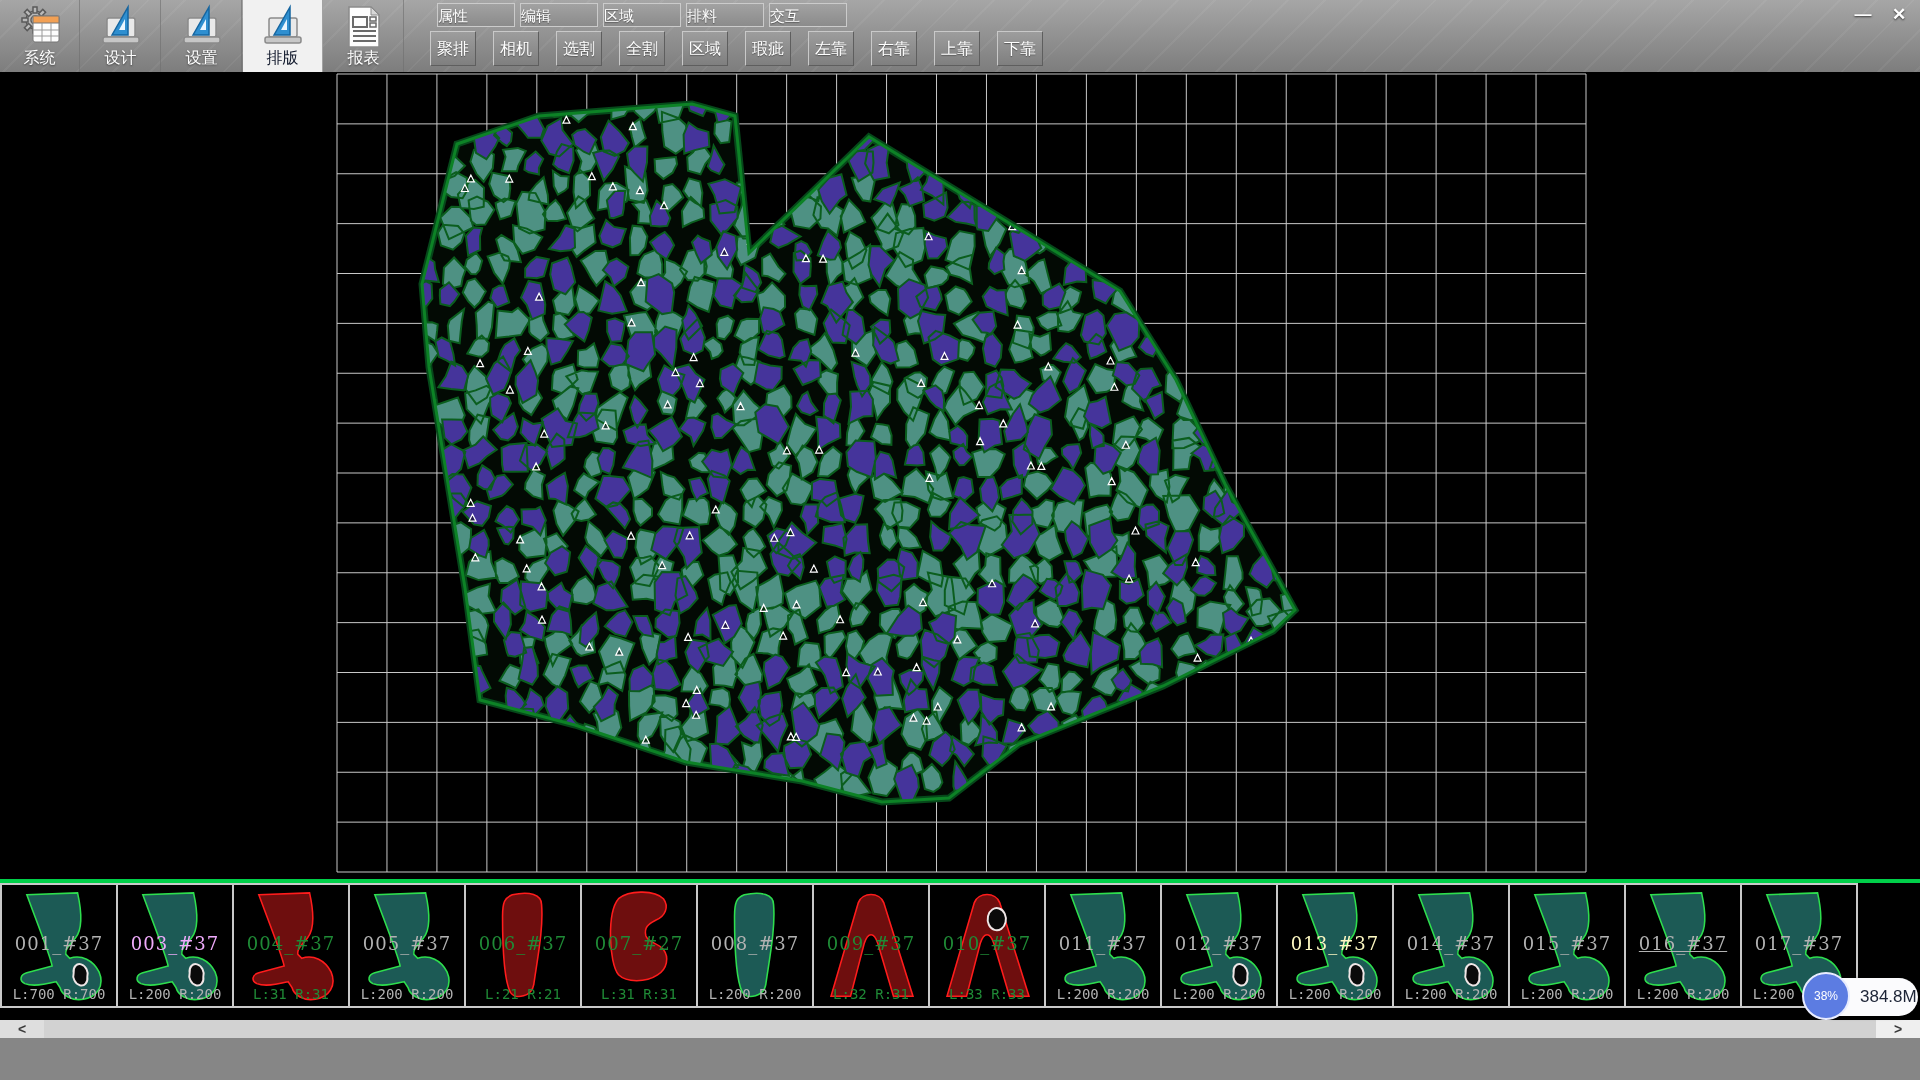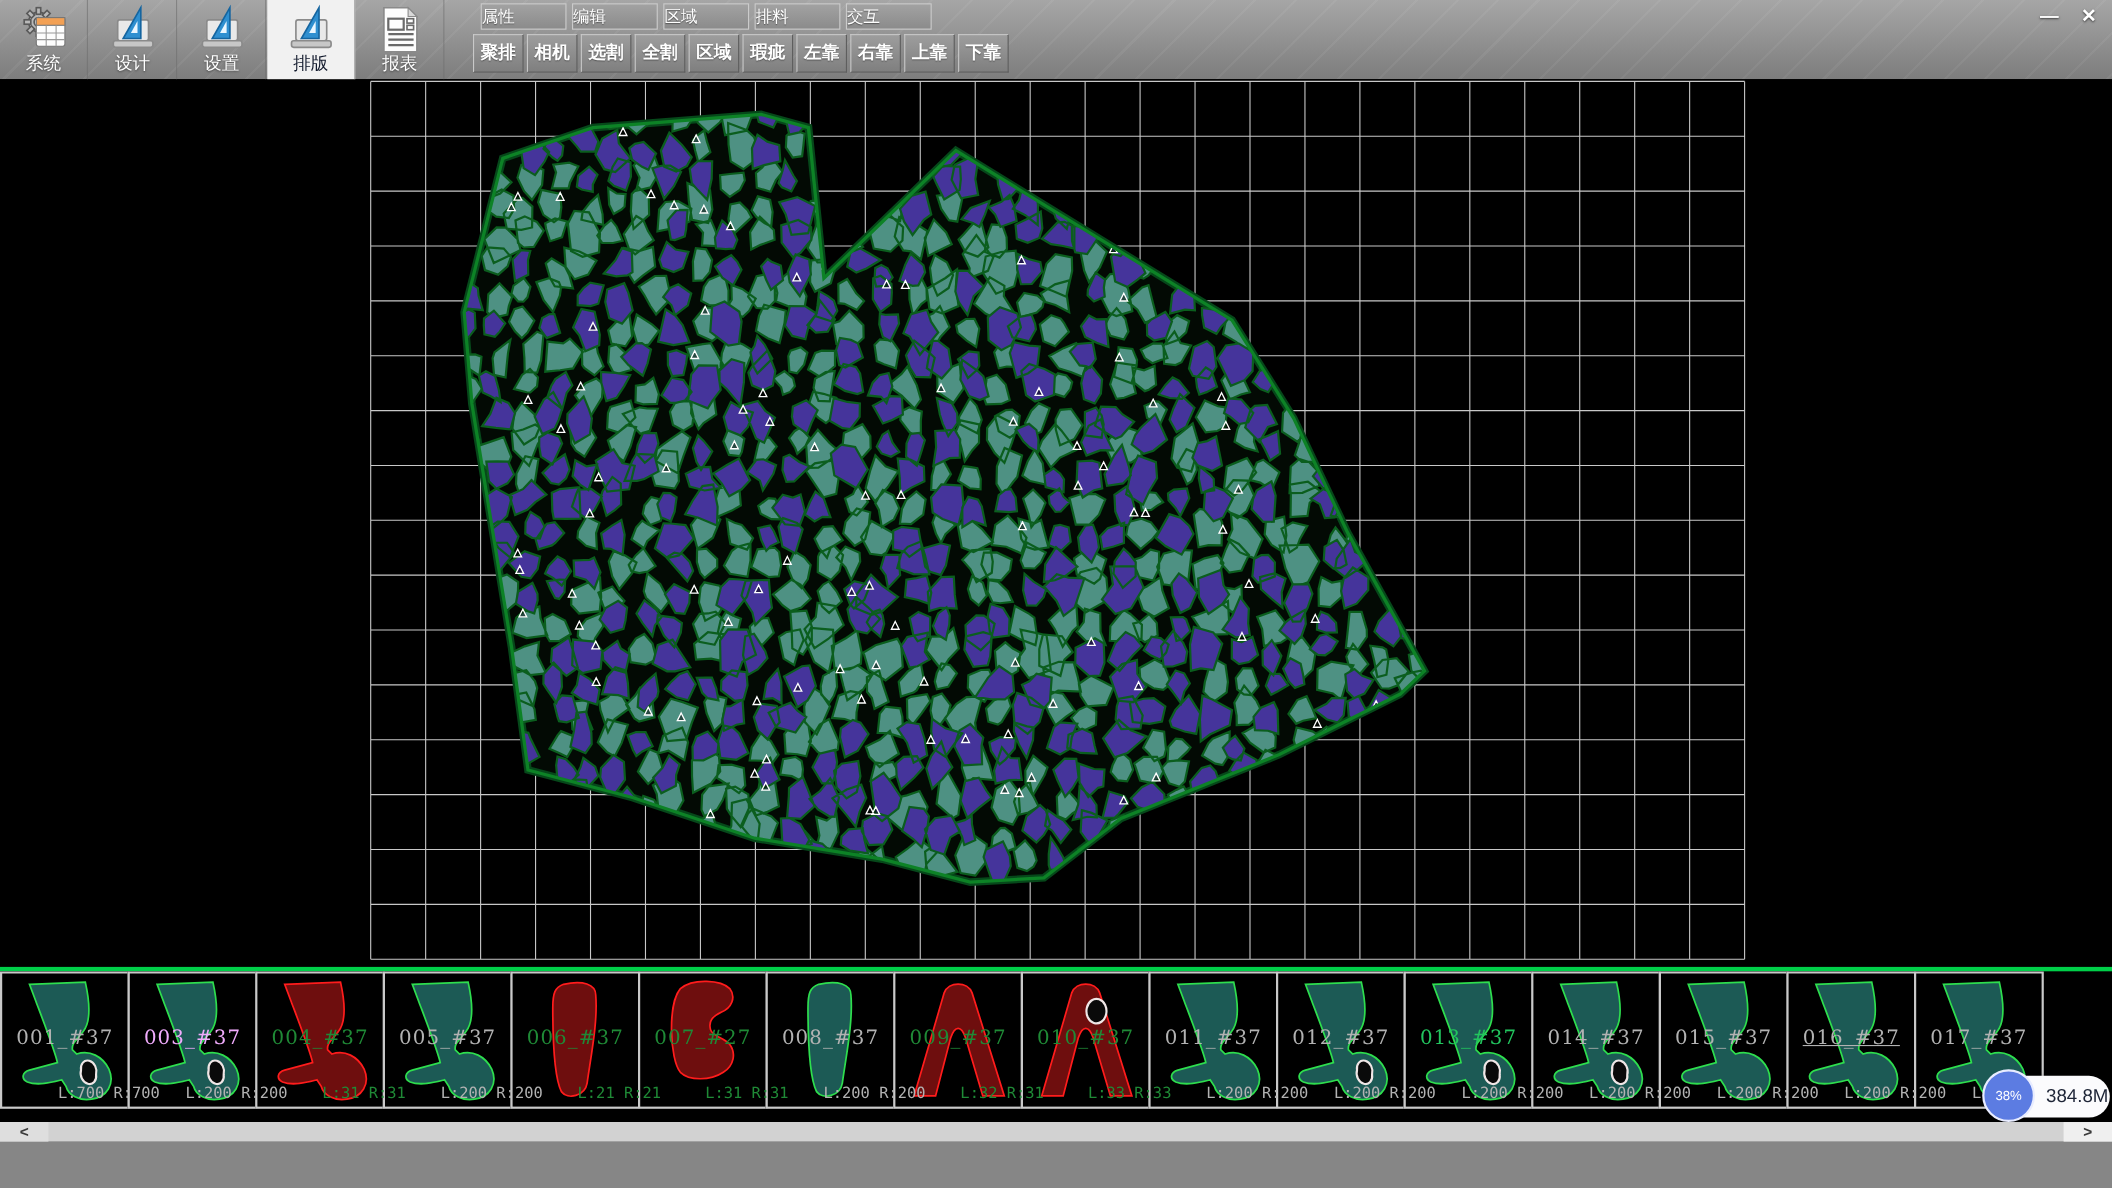--- a/index.html
+++ b/index.html
@@ -15,21 +15,21 @@
     border-right:1px solid rgba(110,110,110,.6);box-sizing:border-box;z-index:2;}
   .big-btn.active{background:#f1f1f1;}
   .big-btn .bicon{display:block;margin:4px auto 0;width:46px;height:46px;}
   .big-btn .blabel{display:block;font-size:16px;color:#fff;text-shadow:0 1px 2px #444;margin-top:-2px;}
   .big-btn.active .blabel{color:#0f172a;text-shadow:none;}
 
   .menu-row{position:absolute;top:3px;left:437px;height:25px;display:flex;gap:5px;z-index:2;}
   .menu-btn{width:78px;height:24px;line-height:23px;text-align:left;color:#fff;font-size:15px;
     text-shadow:0 1px 1px #555;border:1px solid #cbcbcb;box-sizing:border-box;
     background:linear-gradient(#a2a2a2,#8b8b8b);}
-  .tool-row{position:absolute;top:31px;left:430px;height:36px;display:flex;gap:3px;z-index:2;font-weight:bold;}
+  .tool-row{position:absolute;top:31px;left:430px;height:36px;display:flex;gap:17px;z-index:2;}
   .tool-btn{width:46px;height:35px;line-height:34px;text-align:center;color:#fff;font-size:16px;
     text-shadow:0 1px 1px #555;box-sizing:border-box;
     border-top:1px solid #c9c9c9;border-left:1px solid #c9c9c9;
     border-right:1px solid #5e5e5e;border-bottom:1px solid #5e5e5e;
     background:linear-gradient(#9d9d9d,#7f7f7f);}
   .win-controls{position:absolute;right:6px;top:3px;display:flex;gap:6px;z-index:3;}
   .win-btn{width:30px;height:24px;text-align:center;line-height:24px;color:#fff;
     font-size:17px;font-weight:bold;text-shadow:0 1px 2px #333;}
 
   
@@ -39,21 +39,21 @@
   
   #strip{position:absolute;left:0;top:879px;width:1920px;height:141px;background:#000;
     border-top:4px solid #00cf49;box-sizing:border-box;overflow:hidden;}
   #cells{display:flex;height:125px;}
   .cell{position:relative;flex:0 0 118px;width:118px;height:125px;background:#000;
     border:2px solid #c9c9c9;box-sizing:border-box;margin-right:-2px;}
   .cell svg{position:absolute;left:6px;top:2px;}
   .cell .tlabel{position:absolute;left:0;top:48px;width:100%;text-align:center;
     font-family:"DejaVu Serif",serif;font-size:18px;letter-spacing:1px;z-index:2;}
   .cell .tcounts{position:absolute;left:0;bottom:4px;width:100%;text-align:center;
-    font-family:"DejaVu Sans Mono",monospace;font-size:14px;z-index:2;margin-left:40px;}
+    font-family:"DejaVu Sans Mono",monospace;font-size:14px;z-index:2;}
 
   
   #mem-badge{position:absolute;left:1802px;top:972px;z-index:10;width:118px;height:50px;}
   #mem-badge .pill{position:absolute;left:12px;top:6px;width:104px;height:38px;background:#fbfbfd;
     border-radius:19px;box-shadow:0 1px 4px rgba(0,0,0,.4);}
   #mem-badge .pct{position:absolute;left:0;top:0;width:48px;height:48px;border-radius:50%;
     background:#5c7ce2;border:2px solid #e8ecff;box-sizing:border-box;color:#fff;
     font-size:12px;text-align:center;line-height:44px;z-index:2;}
   #mem-badge .mem{position:absolute;left:58px;top:6px;width:58px;height:38px;line-height:38px;
     color:#1d2436;font-size:17px;z-index:2;}
@@ -260,21 +260,21 @@
             <path d="M66,88 a7,9 -20 1,0 14,4 a7,9 -20 1,0 -14,-4 Z" fill="#0a0a0a" stroke="#efe6e6" stroke-width="2"></path>
           </svg>
           <div class="tlabel" style="color: rgb(178, 178, 178);">012_#37</div>
           <div class="tcounts" style="color: rgb(178, 178, 178);">L:200 R:200</div>
         </div>
         <div class="cell">
           <svg width="104" height="121" viewBox="0 0 104 124">
             <path d="M18,8 L70,6 C74,24 76,42 68,52 C62,60 57,63 58,69 L62,73 C74,69 86,75 92,87 C98,101 90,113 76,115 C64,117 54,111 52,103 L48,97 C40,99 26,103 16,99 C10,96 11,90 18,88 L44,81 C42,71 30,40 24,24 Z" fill="#1c5a55" stroke="#2ede4e" stroke-width="1.6"></path>
             <path d="M66,88 a7,9 -20 1,0 14,4 a7,9 -20 1,0 -14,-4 Z" fill="#0a0a0a" stroke="#efe6e6" stroke-width="2"></path>
           </svg>
-          <div class="tlabel" style="color: #22c55e;">013_#37</div>
+          <div class="tlabel" style="color: #fef9c3;">013_#37</div>
           <div class="tcounts" style="color: rgb(178, 178, 178);">L:200 R:200</div>
         </div>
         <div class="cell">
           <svg width="104" height="121" viewBox="0 0 104 124">
             <path d="M18,8 L70,6 C74,24 76,42 68,52 C62,60 57,63 58,69 L62,73 C74,69 86,75 92,87 C98,101 90,113 76,115 C64,117 54,111 52,103 L48,97 C40,99 26,103 16,99 C10,96 11,90 18,88 L44,81 C42,71 30,40 24,24 Z" fill="#1c5a55" stroke="#2ede4e" stroke-width="1.6"></path>
             <path d="M66,88 a7,9 -20 1,0 14,4 a7,9 -20 1,0 -14,-4 Z" fill="#0a0a0a" stroke="#efe6e6" stroke-width="2"></path>
           </svg>
           <div class="tlabel" style="color: rgb(178, 178, 178);">014_#37</div>
           <div class="tcounts" style="color: rgb(178, 178, 178);">L:200 R:200</div>
         </div>

